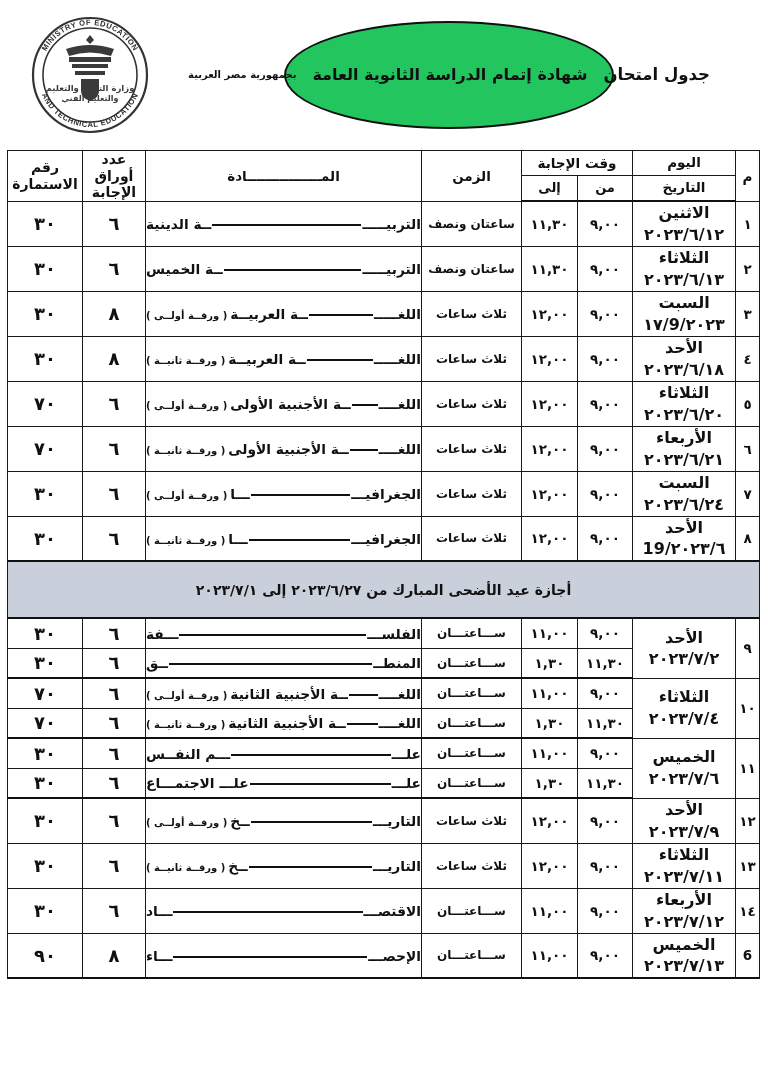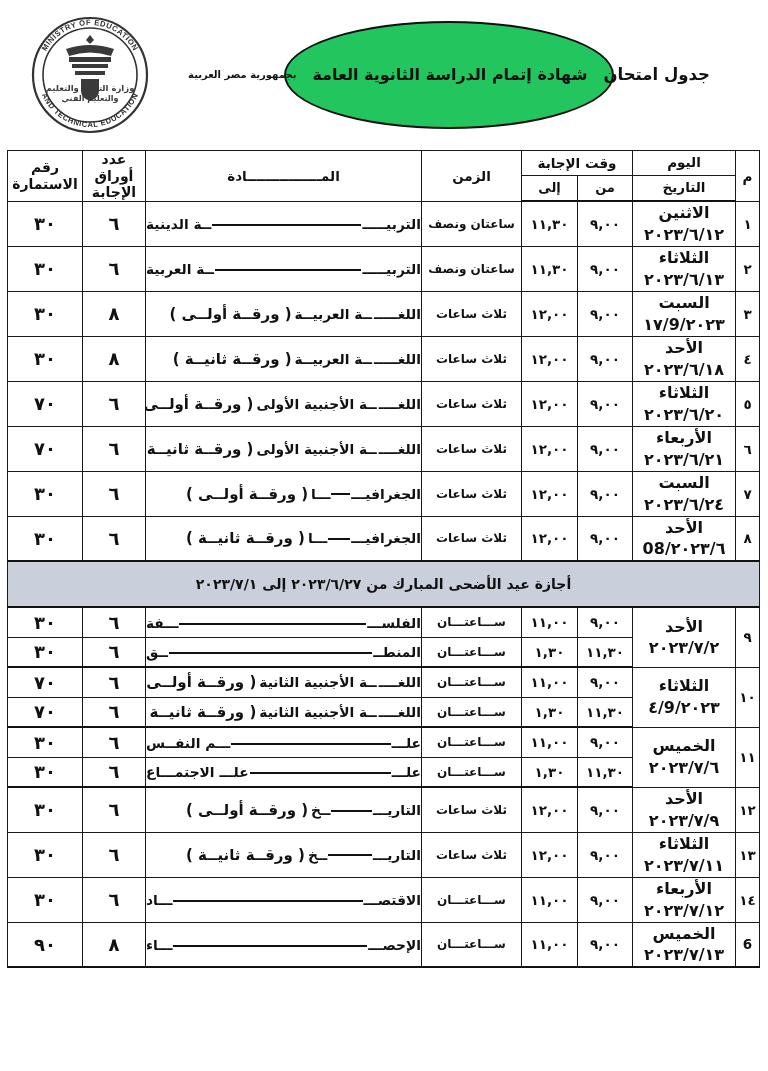--- a/index.html
+++ b/index.html
@@ -161,29 +161,29 @@
     margin: 0 1px;
   }
   .subj .lead::after {
     content: "";
     position: absolute;
     right: 0; left: 0;
     bottom: 0.23em;
     border-bottom: 2.2px solid #111;
   }
   .subj .tail { flex: 0 0 auto; }
-  .subj .paper { flex: 0 0 auto; padding-right: 3px; font-size: 15px; margin-left: 40px; }
+  .subj .paper { flex: 0 0 auto; padding-right: 3px; font-size: 10px; }
 
   
   tr.half td { height: 30px; }
 
   
   tr.holiday td {
     background: #c9cfdb;
-    height: 46px;
+    height: 57px;
     font-size: 14px;
     text-align: center;
     letter-spacing: -0.1px;
   }
 
   
   tr.grp-end > td { border-bottom: 2.6px solid #111; }
   thead tr:last-child > td, thead tr:last-child > th { border-bottom: 2.6px solid #111; }
 </style>
 </head>
@@ -295,21 +295,21 @@
             <span class="dname">الثلاثاء</span>
             <span class="ddate">٢٠٢٣/٦/١٣</span>
           </td>
           <td class="time-cell">٩,٠٠</td>
           <td class="time-cell">١١,٣٠</td>
           <td class="dur-cell">ساعتان ونصف</td>
           <td class="subject-cell">
             <div class="subj">
               <span class="head">التربيـــــ</span>
               <span class="lead"></span>
-              <span class="tail">ــة العربية</span>
+              <span class="tail">ــة الخميس</span>
             </div>
           </td>
           <td class="sheets-cell">٦</td>
           <td class="form-cell">٣٠</td>
         </tr>
         <tr>
           <td class="no-cell">٣</td>
           <td class="day-cell">
             <span class="dname">السبت</span>
             <span class="ddate">٢٠٢٣/9/١٧</span>
@@ -405,21 +405,21 @@
               <span class="paper">( ورقــة أولــى )</span>
             </div>
           </td>
           <td class="sheets-cell">٦</td>
           <td class="form-cell">٣٠</td>
         </tr>
         <tr class="grp-end">
           <td class="no-cell">٨</td>
           <td class="day-cell">
             <span class="dname">الأحد</span>
-            <span class="ddate">٢٠٢٣/٦/08</span>
+            <span class="ddate">٢٠٢٣/٦/19</span>
           </td>
           <td class="time-cell">٩,٠٠</td>
           <td class="time-cell">١٢,٠٠</td>
           <td class="dur-cell">ثلاث ساعات</td>
           <td class="subject-cell">
             <div class="subj">
               <span class="head">الجغرافيـــ</span>
               <span class="lead"></span>
               <span class="tail">ـــا</span>
               <span class="paper">( ورقــة ثانيــة )</span>
@@ -461,21 +461,21 @@
               <span class="tail">ــق</span>
             </div>
           </td>
           <td class="sheets-cell">٦</td>
           <td class="form-cell">٣٠</td>
         </tr>
         <tr class="half">
           <td class="no-cell" rowspan="2">١٠</td>
           <td class="day-cell" rowspan="2">
             <span class="dname">الثلاثاء</span>
-            <span class="ddate">٢٠٢٣/9/٤</span>
+            <span class="ddate">٢٠٢٣/٧/٤</span>
           </td>
           <td class="time-cell">٩,٠٠</td>
           <td class="time-cell">١١,٠٠</td>
           <td class="dur-cell">ســـاعتـــان</td>
           <td class="subject-cell">
             <div class="subj">
               <span class="head">اللغــــ</span>
               <span class="lead"></span>
               <span class="tail">ــة الأجنبية الثانية</span>
               <span class="paper">( ورقــة أولــى )</span>

